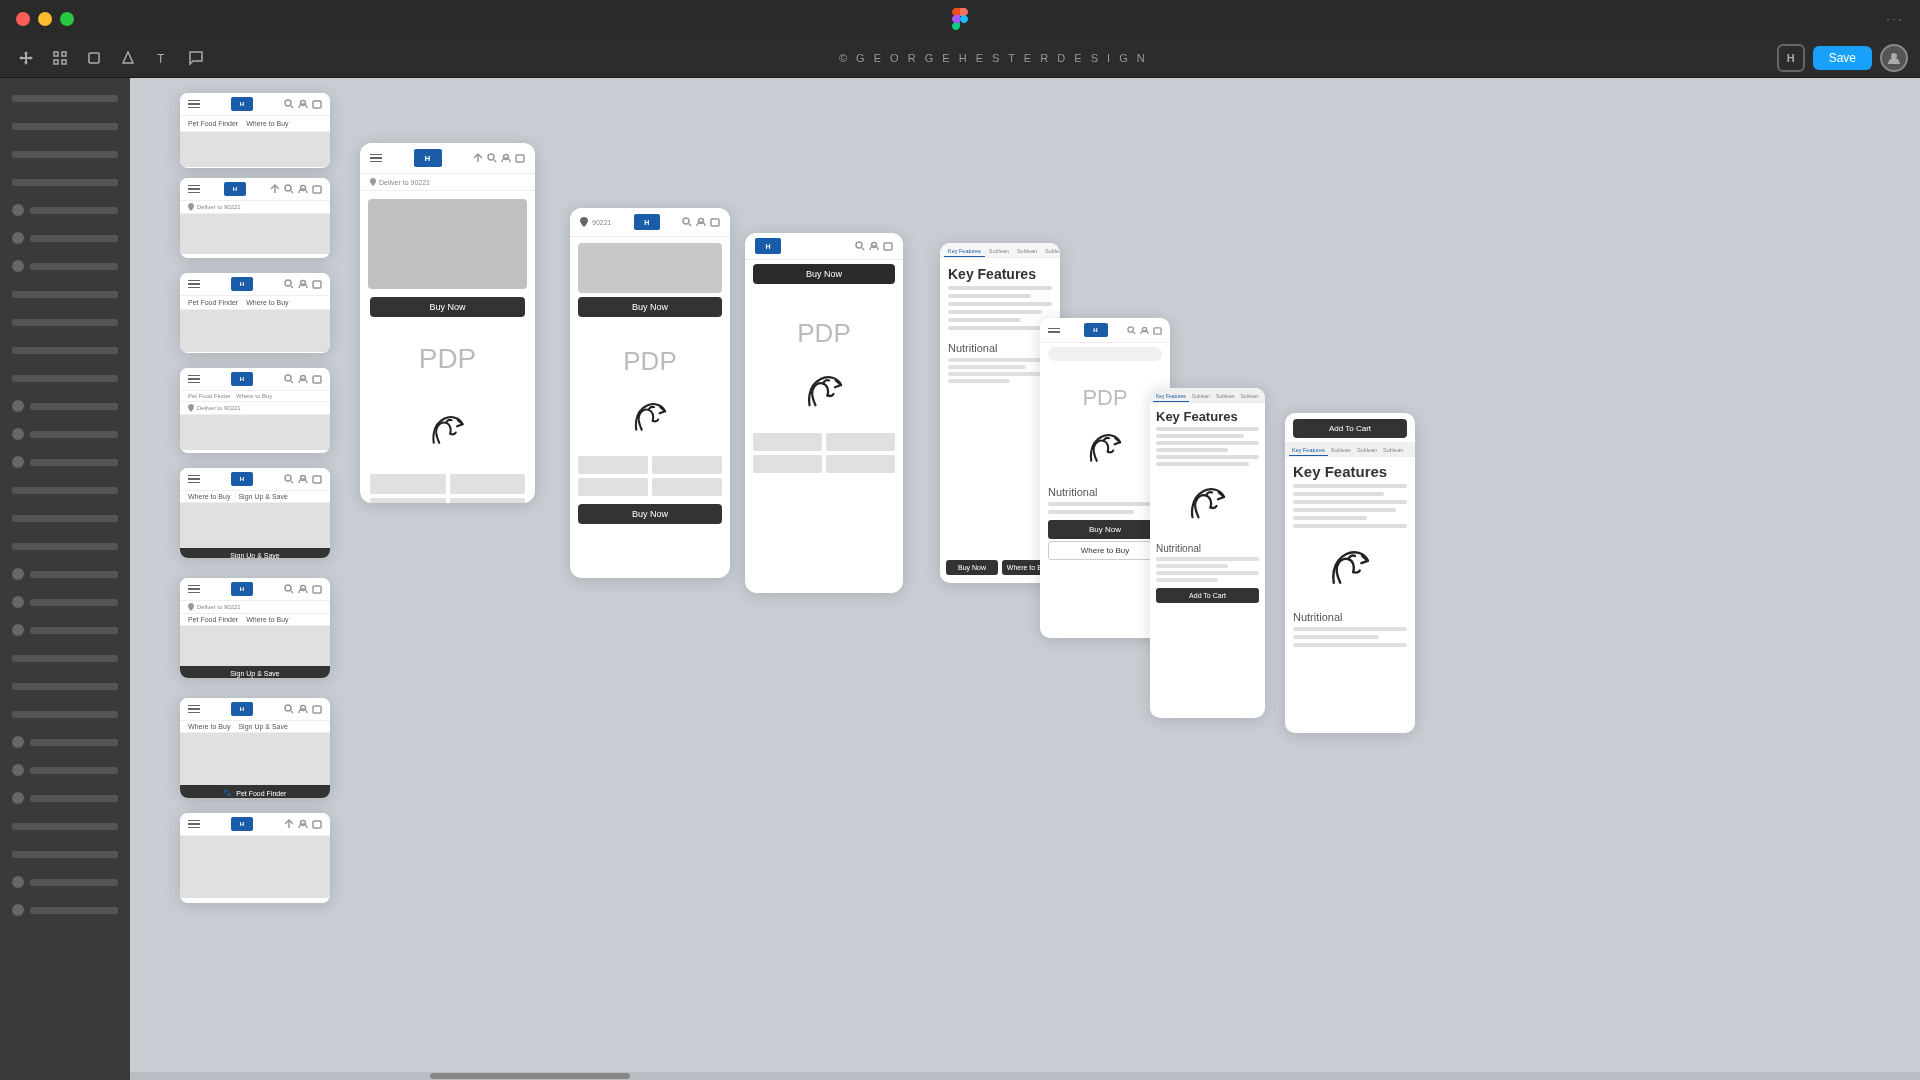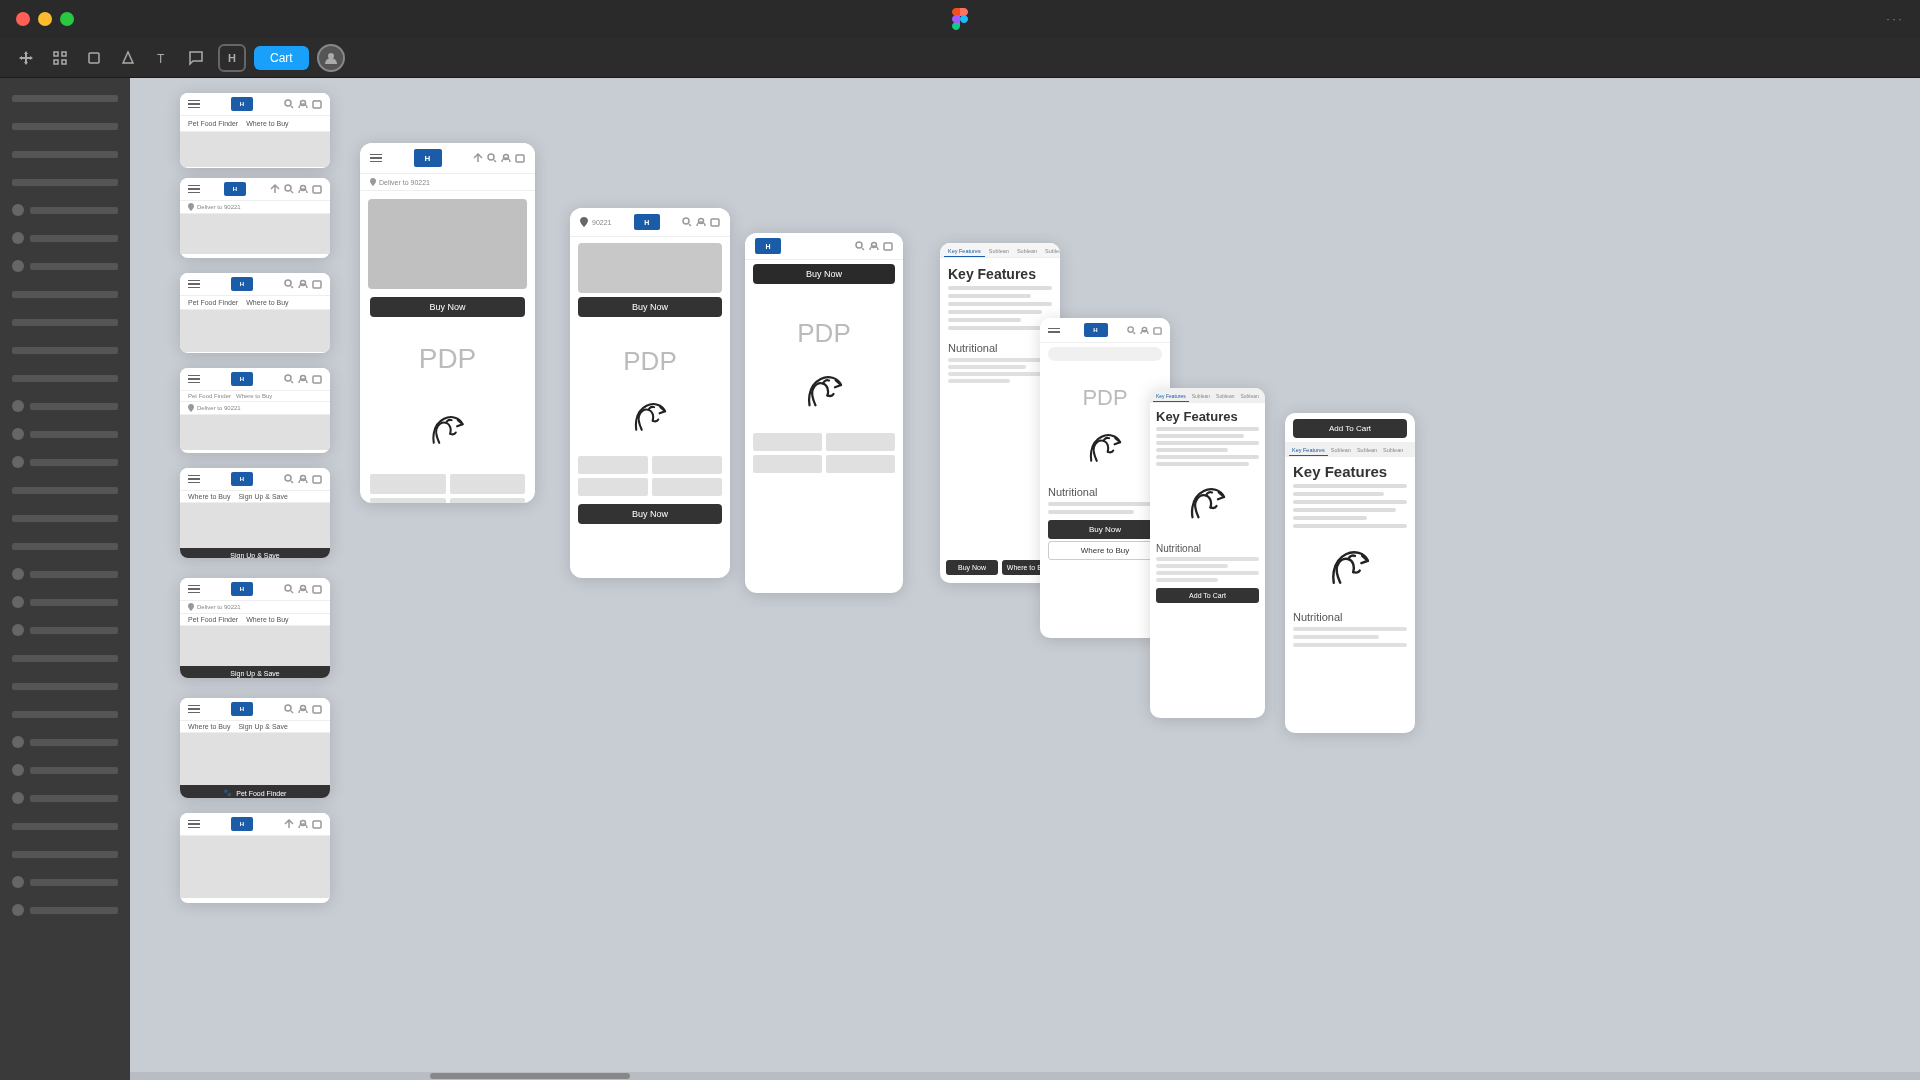--- a/index.html
+++ b/index.html
@@ -301,24 +301,27 @@
           <text x="3" y="13" font-size="12" font-family="Arial">T</text>
         </svg>
     </div>
     <div class="toolbar-icon">
       <svg viewBox="0 0 16 16" fill="none">
           <path d="M2 2h12v9H5l-3 3V2z" stroke="#aaa" stroke-width="1.5"></path>
         </svg>
     </div>
   </div>
 
+  <div class="toolbar-center">
+    <span class="toolbar-brand">© G E O R G E H E S T E R D E S I G N</span>
+  </div>
 
   <div class="toolbar-right">
     <div class="h-badge">H</div>
-    <button class="share-btn">Cart</button>
+    <button class="share-btn">Save</button>
     <div class="avatar-circle">
       <svg width="16" height="16" viewBox="0 0 16 16" fill="none">
           <circle cx="8" cy="6" r="3" fill="#aaa"></circle>
           <path d="M2 14c0-3.3 2.7-6 6-6s6 2.7 6 6" fill="#aaa"></path>
         </svg>
     </div>
   </div>
 </div>
 
 <div class="main">

